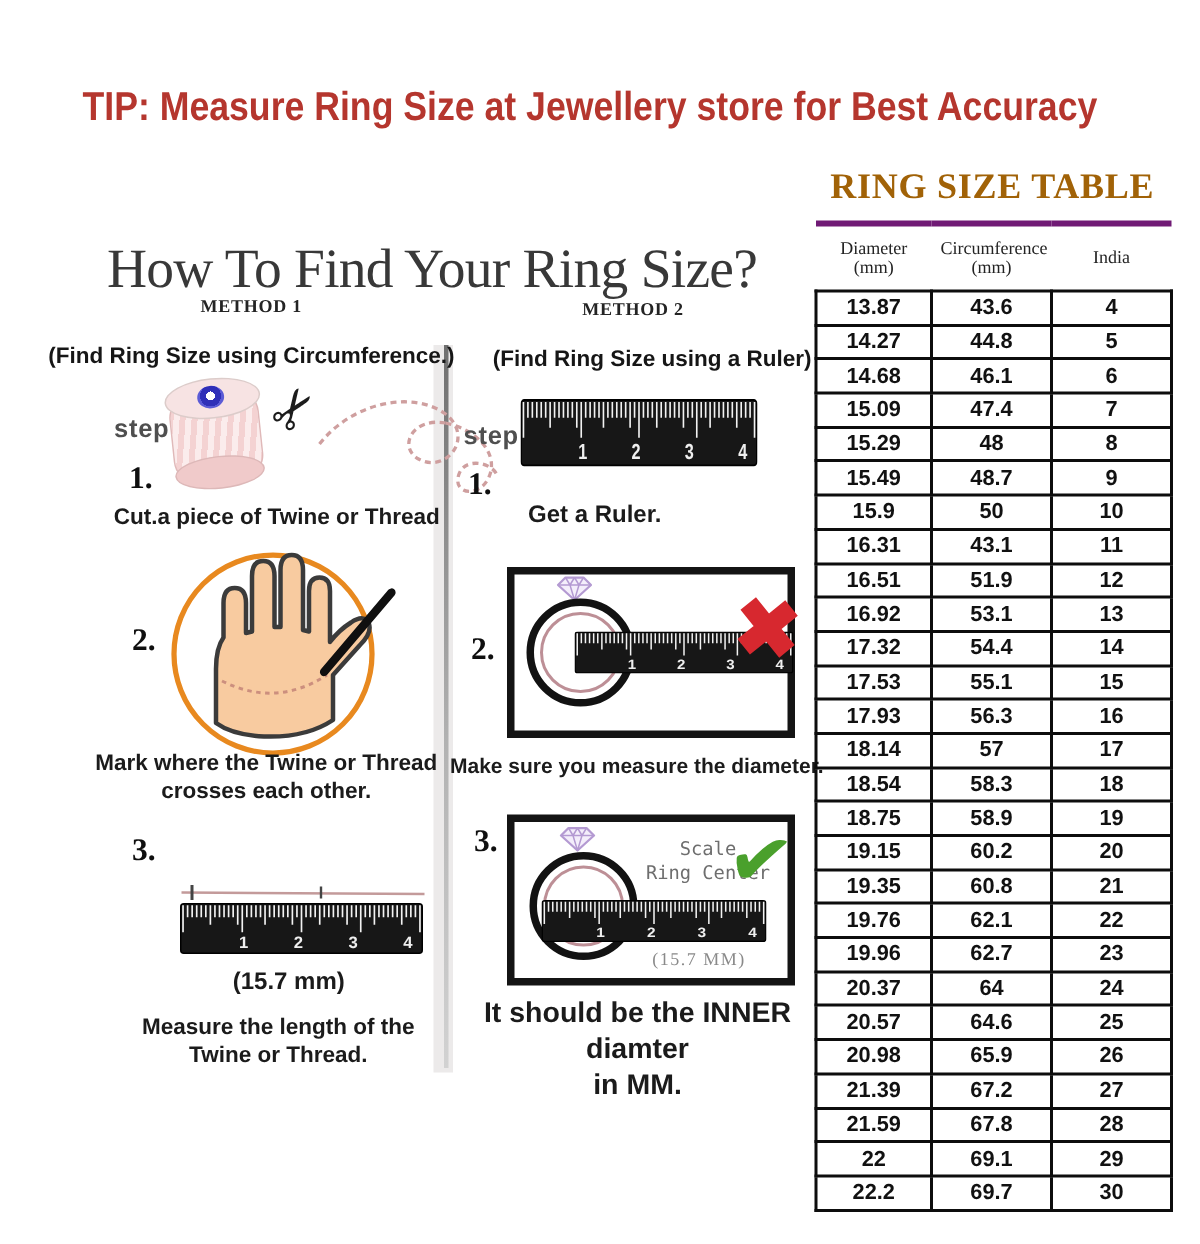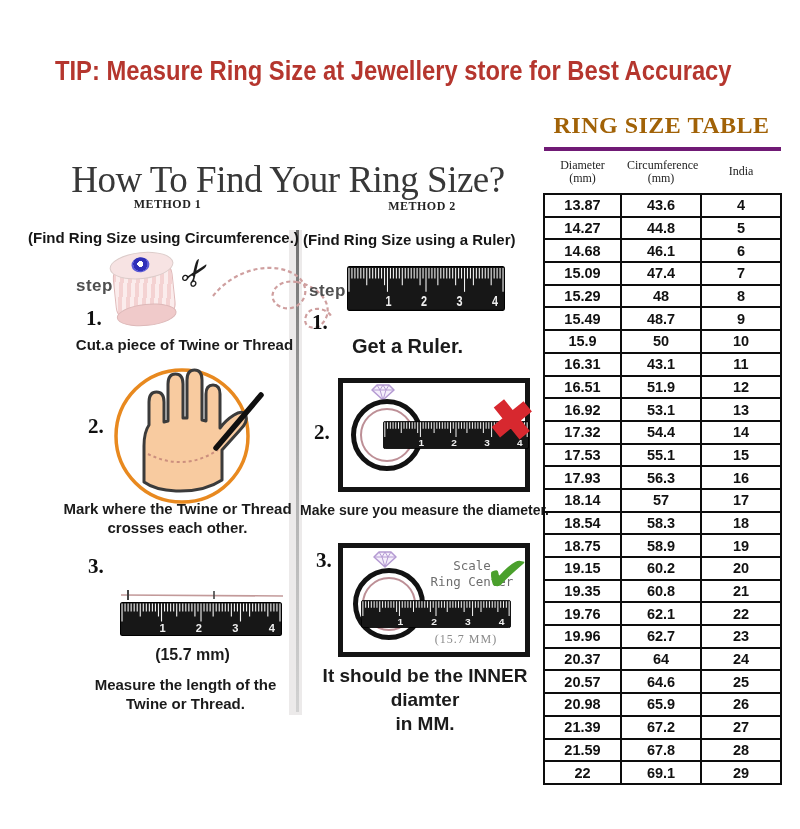--- a/index.html
+++ b/index.html
@@ -9,21 +9,21 @@
 
   
   .tip{font-weight:bold;font-size:27px;letter-spacing:0px;color:var(--tip-red,#b5362e);
        transform:scaleX(0.88);transform-origin:left center;white-space:nowrap;}
 
   
   .main-title{font-family:"Liberation Serif",serif;font-size:37px;color:#383838;
               letter-spacing:-0.5px;text-align:center;}
   .method-heading{font-family:"Liberation Serif",serif;font-weight:bold;font-size:12px;
                   color:#242424;text-align:center;letter-spacing:0.5px;}
-  .method-sub{font-weight:bold;font-size:15px;text-align:left;color:#161616;}
+  .method-sub{font-weight:bold;font-size:15px;text-align:right;color:#161616;}
   .stepword{font-weight:bold;font-size:17px;color:#4f4f4f;letter-spacing:0.5px;}
   .stepnum{font-family:"Liberation Serif",serif;font-weight:bold;font-size:21px;color:#0f0f0f;}
   .cap{font-weight:bold;color:#1b1b1b;text-align:center;line-height:1.25;font-size:15px;}
   .note{font-weight:bold;text-align:center;font-size:16px;color:#1b1b1b;}
 
   
   .divider-band{width:13px;background:#eceaea;}
   .divider-line{width:3px;background:linear-gradient(#6f6f6f,#b2b2b2 55%,#d2d2d2);}
 
   
@@ -251,21 +251,21 @@
             <line x1="161" y1="1.5" x2="161" y2="9.5"></line>
           </g>
        <g fill="#efefef" font-size="11" font-weight="bold" font-family="Liberation Sans, sans-serif" text-anchor="middle">
             <text x="42" y="30">1</text>
             <text x="78" y="30">2</text>
             <text x="114" y="30">3</text>
             <text x="150" y="30">4</text>
           </g>
      </svg></div>
     <div class="abs stepnum" style="left:312px;top:310px;">1.</div>
-    <div class="abs cap" style="left:352px;top:334px;font-size:20px;">Get a Ruler.</div>
+    <div class="abs cap" style="left:352px;top:334px;font-size:16px;">Get a Ruler.</div>
 
     <div class="abs stepnum" style="left:314px;top:420px;">2.</div>
     <div class="abs frame" style="left:338px;top:378px;">
       <svg class="abs" style="left:22px;top:0px;" width="36" height="18" viewBox="0 0 36 18">
         <polygon points="7,7 12,2 24,2 29,7 18,17" fill="#f4eefb" stroke="var(--diamond-purple,#b49ad2)" stroke-width="1.5" stroke-linejoin="round"></polygon>
         <path d="M7,7 H29 M12,2 L15,7 M18,2 L15,7 M18,2 L21,7 M24,2 L21,7 M15,7 L18,17 M21,7 L18,17" fill="none" stroke="var(--diamond-purple,#b49ad2)" stroke-width="1"></path>
       </svg>
       <div class="abs ring" style="left:8px;top:16px;width:62px;height:62px;"></div>
       <div class="abs" style="left:40px;top:38px;width:146px;height:28px;"><svg viewBox="0 0 160 34" width="100%" height="100%" preserveAspectRatio="none">
        <rect x="0.5" y="0.5" width="159" height="33" rx="2" fill="#171717" stroke="#000"></rect>
@@ -560,17 +560,22 @@
           <tr>
             <td>21.59</td>
             <td>67.8</td>
             <td>28</td>
           </tr>
           <tr>
             <td>22</td>
             <td>69.1</td>
             <td>29</td>
           </tr>
+          <tr>
+            <td>22.2</td>
+            <td>69.7</td>
+            <td>30</td>
+          </tr>
         </tbody>
     </table>
   </div>
 
 </div>
 
 </body></html>

